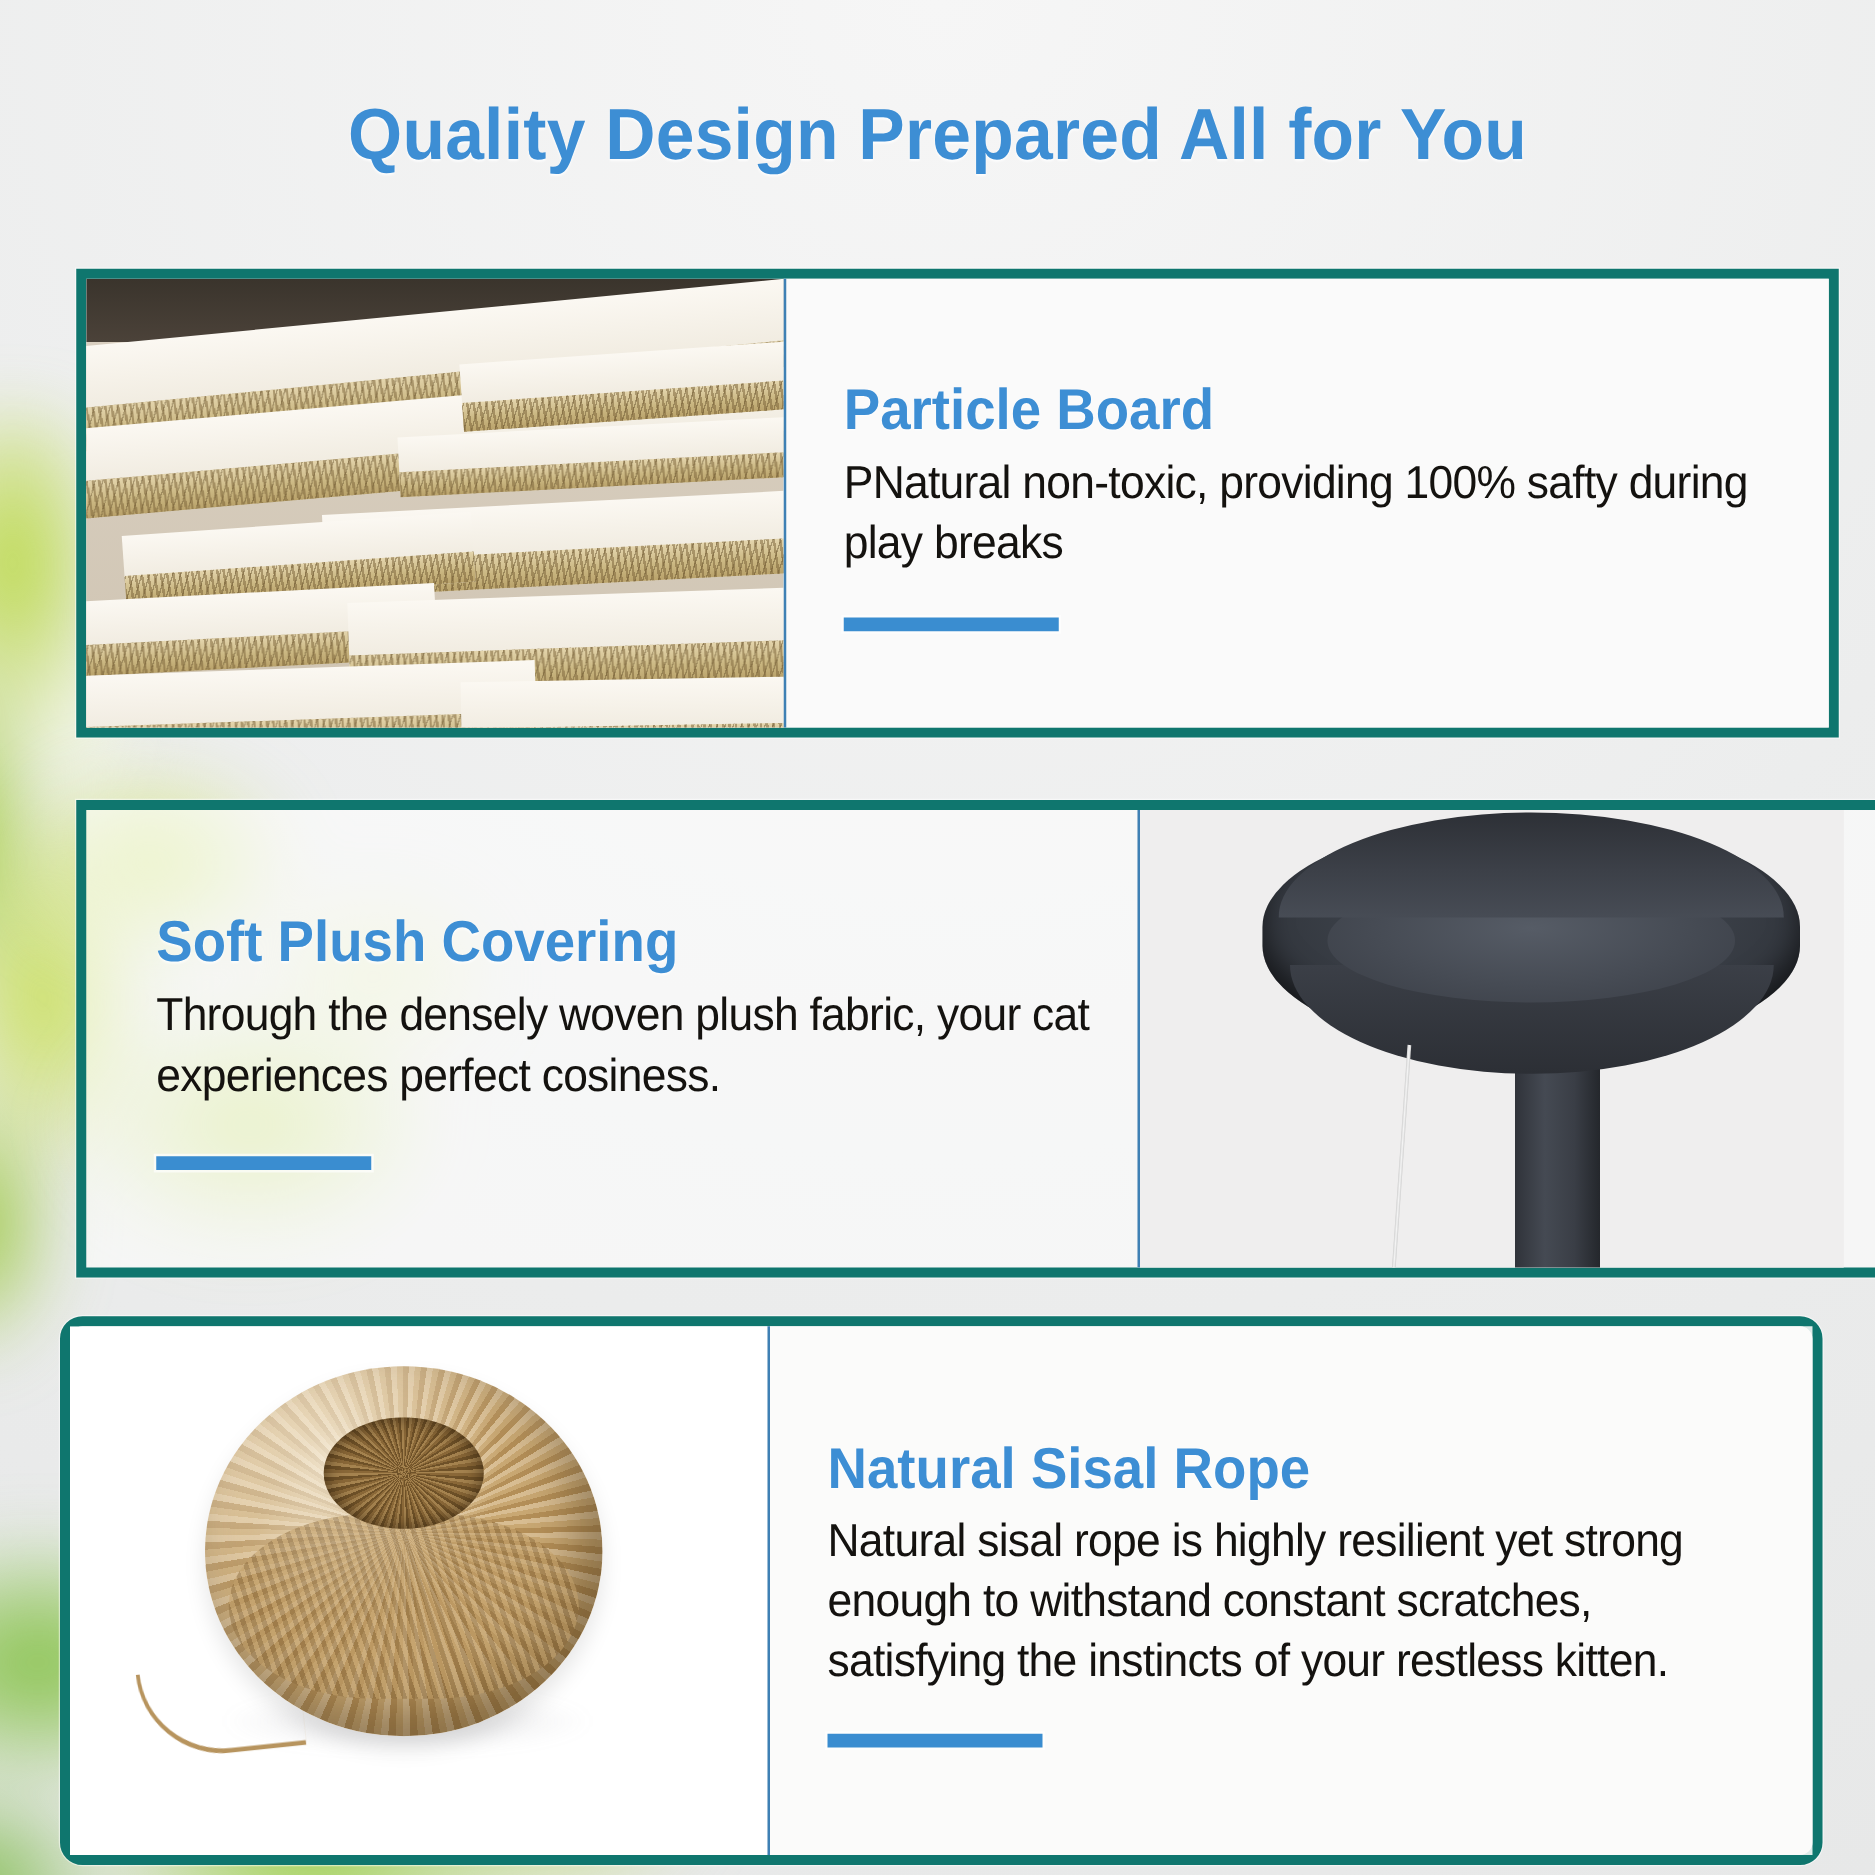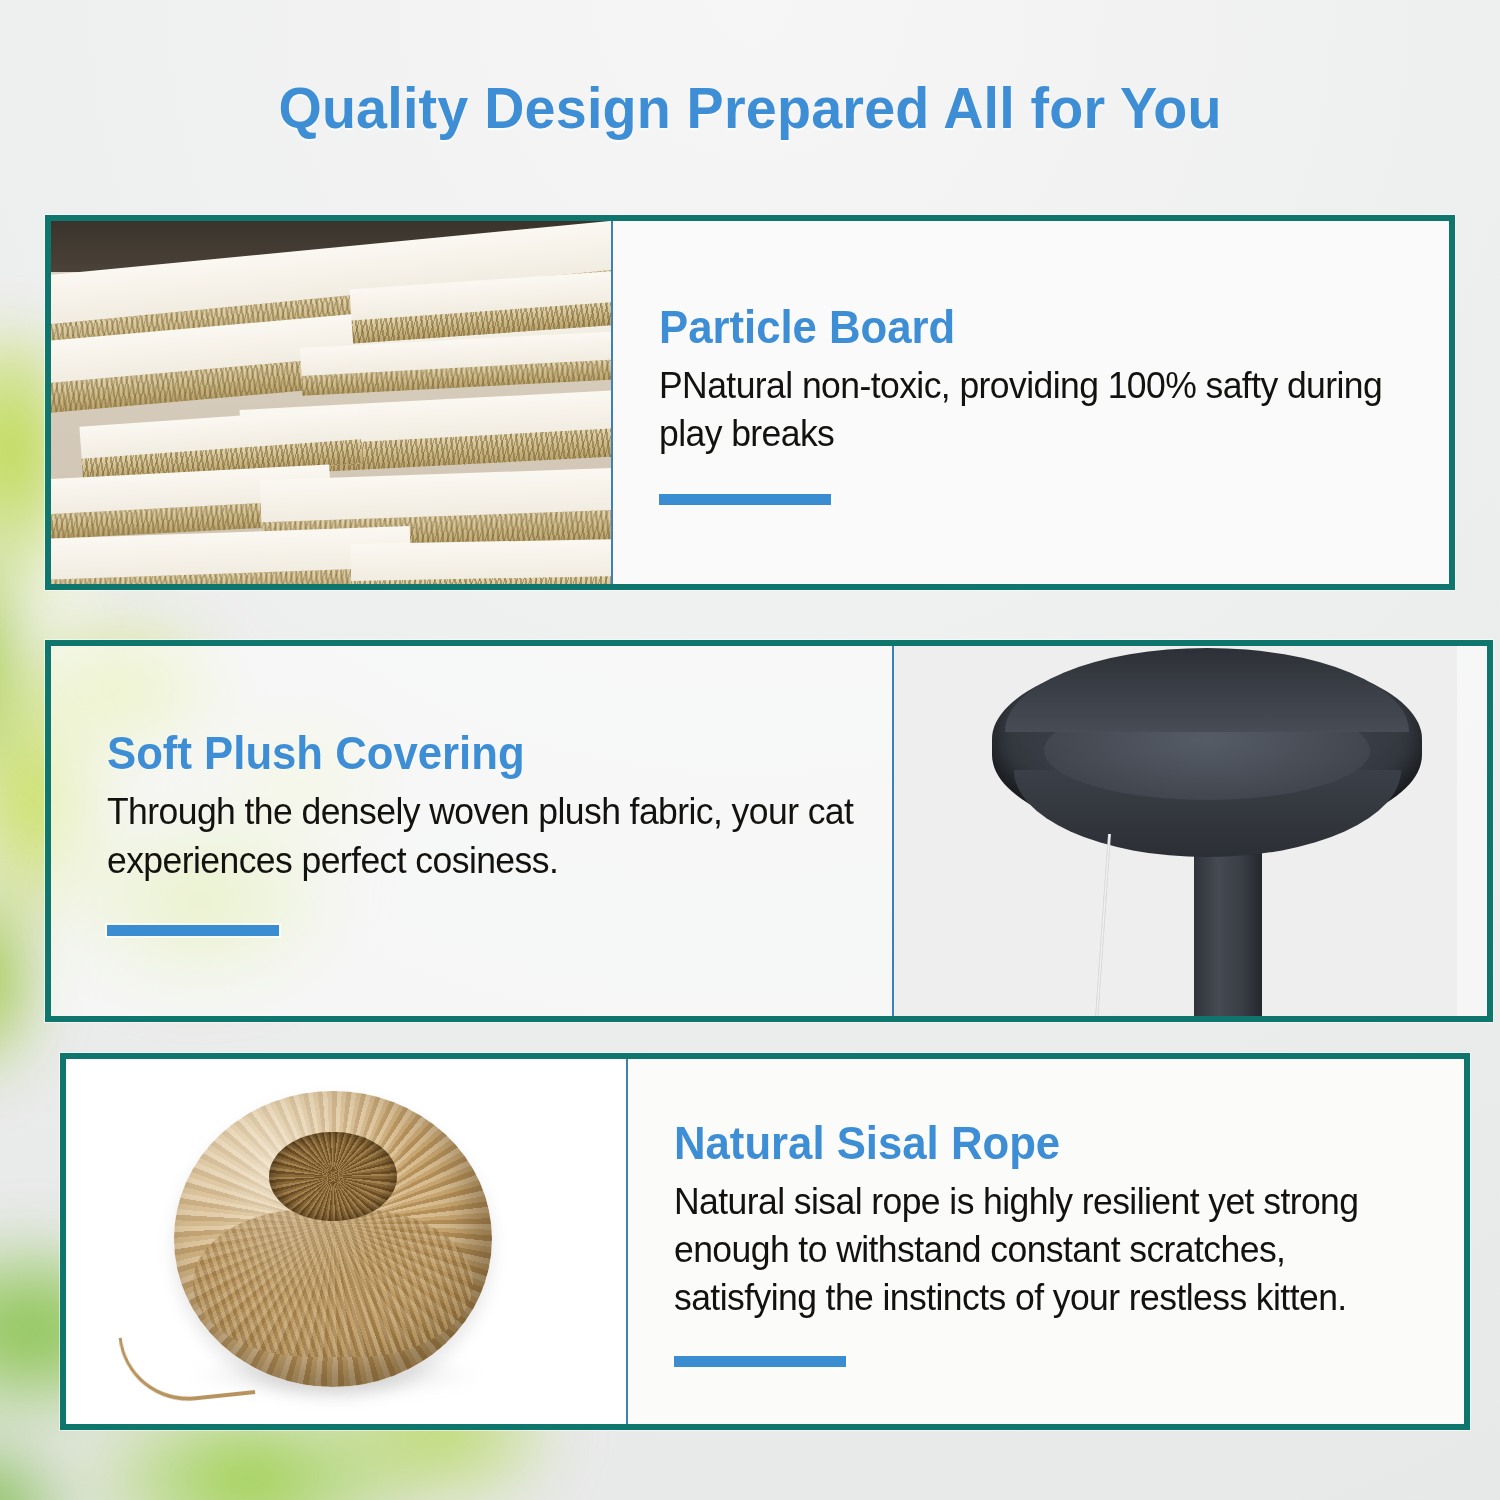--- a/index.html
+++ b/index.html
@@ -58,28 +58,29 @@
     letter-spacing:.2px;
     transform:scaleX(.96);
     color:#3d8ed4;
     text-shadow:0 2px 2px rgba(255,255,255,.85);
     white-space:nowrap;
   }
 
   
   .card {
     position:absolute;
-    border:6px solid #0f766e;
+    border:8px solid #0f766e;
     display:flex;
     background:rgba(255,255,255,.55);
     box-shadow:0 0 0 1px rgba(255,255,255,.5);
+    margin-left:16px;
   }
   #card-1 { left:45px; top:215px;  width:1410px; height:375px; }
   #card-2 { left:45px; top:640px;  width:1448px; height:382px; }
-  #card-3 { left:60px; top:1053px; width:1410px; height:377px; }
+  #card-3 { left:32px; top:1053px; width:1410px; height:439px;border-radius:18px; }
 
   .pane-media { position:relative; overflow:hidden; }
   .pane-text  { position:relative; display:flex; flex-direction:column; justify-content:center; }
 
   
   #card-1 .pane-media { width:563px; }
   #card-1 .pane-text  { width:843px; border-left:2px solid #3e80b4; background:rgba(250,250,250,.92); padding:0 0 0 46px; }
 
   #card-2 .pane-text  { width:841px; padding:0 0 0 56px; background:transparent; }
   #card-2 .pane-media { width:565px; border-left:2px solid #3e80b4; background:rgba(238,238,238,.95); }

